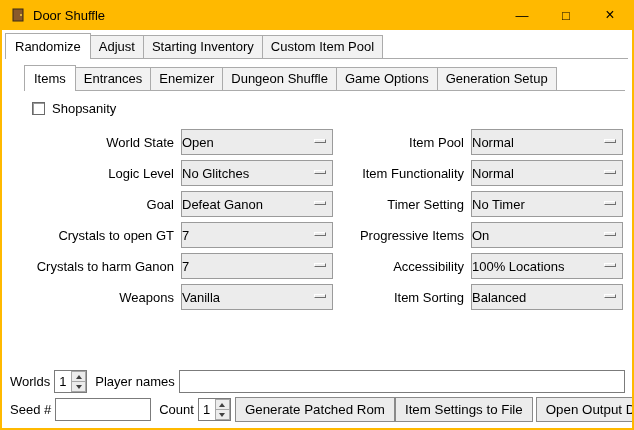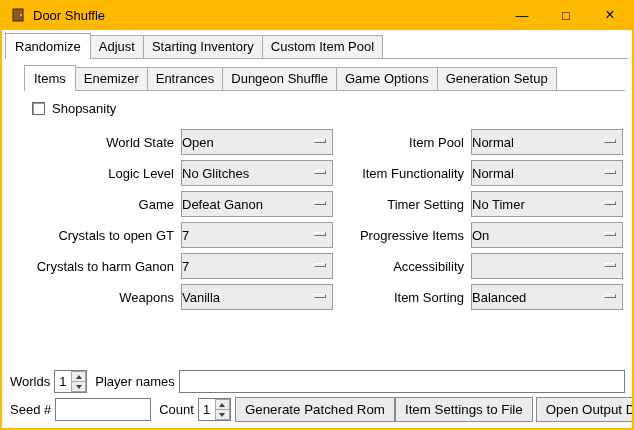--- a/index.html
+++ b/index.html
@@ -156,22 +156,22 @@
       <div class="tab active">Randomize</div>
       <div class="tab">Adjust</div>
       <div class="tab">Starting Inventory</div>
       <div class="tab">Custom Item Pool</div>
     </div>
 
     <div class="outer-pane">
 
       <div class="tabbar inner-tabbar">
         <div class="tab active">Items</div>
+        <div class="tab">Entrances</div>
         <div class="tab">Enemizer</div>
-        <div class="tab">Entrances</div>
         <div class="tab">Dungeon Shuffle</div>
         <div class="tab">Game Options</div>
         <div class="tab">Generation Setup</div>
       </div>
 
       <div class="inner-pane">
 
         <div class="check-row">
           <span class="checkbox"></span>
           <span class="check-label">Shopsanity</span>
@@ -194,21 +194,21 @@
           <div class="dropdown">
             <span class="dd-value">No Glitches</span>
             <span class="dd-indicator"></span>
           </div>
           <div class="opt-label">Item Functionality</div>
           <div class="dropdown">
             <span class="dd-value">Normal</span>
             <span class="dd-indicator"></span>
           </div>
 
-          <div class="opt-label">Game</div>
+          <div class="opt-label">Goal</div>
           <div class="dropdown">
             <span class="dd-value">Defeat Ganon</span>
             <span class="dd-indicator"></span>
           </div>
           <div class="opt-label">Timer Setting</div>
           <div class="dropdown">
             <span class="dd-value">No Timer</span>
             <span class="dd-indicator"></span>
           </div>
 
@@ -223,20 +223,21 @@
             <span class="dd-indicator"></span>
           </div>
 
           <div class="opt-label">Crystals to harm Ganon</div>
           <div class="dropdown">
             <span class="dd-value">7</span>
             <span class="dd-indicator"></span>
           </div>
           <div class="opt-label">Accessibility</div>
           <div class="dropdown">
+            <span class="dd-value">100% Locations</span>
             <span class="dd-indicator"></span>
           </div>
 
           <div class="opt-label">Weapons</div>
           <div class="dropdown">
             <span class="dd-value">Vanilla</span>
             <span class="dd-indicator"></span>
           </div>
           <div class="opt-label">Item Sorting</div>
           <div class="dropdown">

